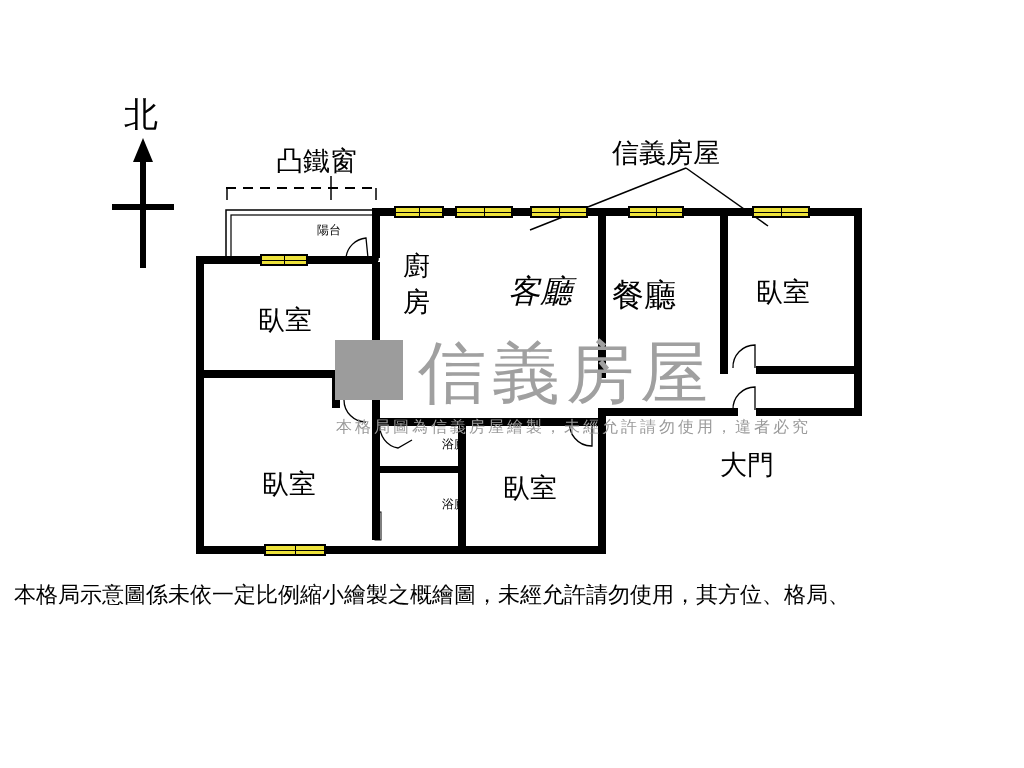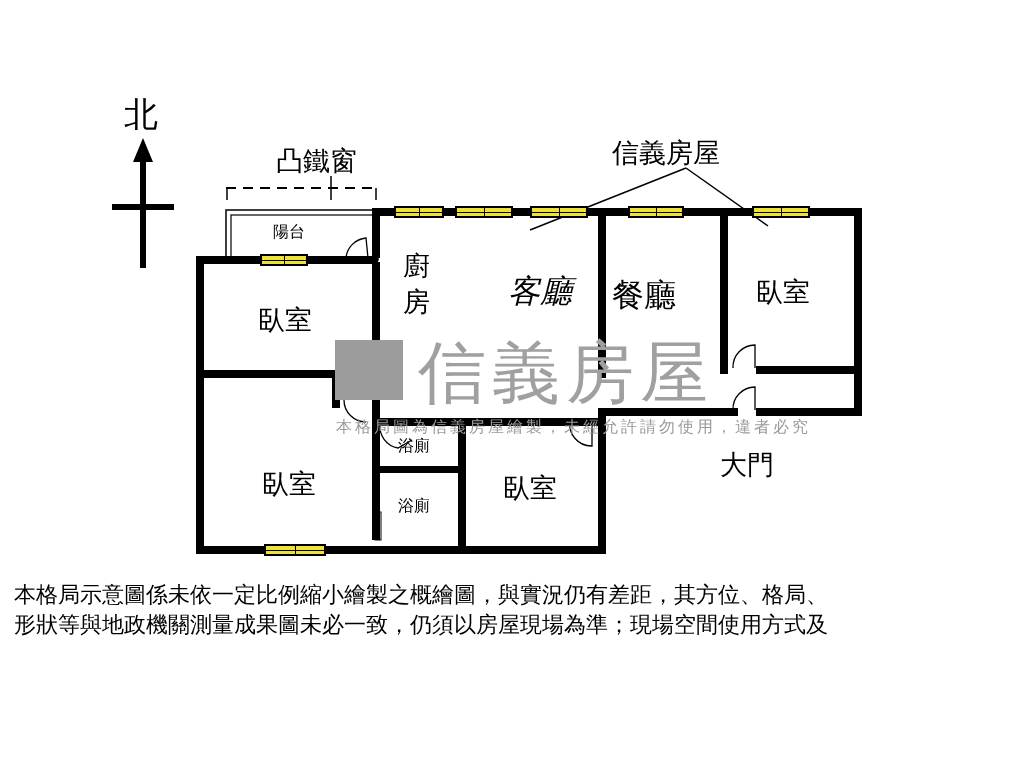--- a/index.html
+++ b/index.html
@@ -5,21 +5,21 @@
   html,body{margin:0;padding:0;background:#ffffff;}
   body{width:1024px;height:768px;position:relative;overflow:hidden;font-family:"DejaVu Serif","Liberation Serif",serif;}
   .abs{position:absolute;}
   .wall{position:absolute;background:#000;}
   .win{position:absolute;background:#ede23a;border:2px solid #000;box-sizing:border-box;}
   .win::after{content:"";position:absolute;left:50%;top:0;bottom:0;width:1px;background:#000;}
   .win::before{content:"";position:absolute;left:0;right:0;top:50%;height:1px;background:#000;}
   .label{position:absolute;color:#000;white-space:nowrap;font-family:"DejaVu Serif","Liberation Serif",serif;}
   .lbl-lg{font-size:32px;}
   .lbl-md{font-size:27px;}
-  .lbl-sm{font-size:16px;}
+  .lbl-sm{font-size:12px;margin-left:44px;}
   .note{position:absolute;left:14px;top:580px;width:1000px;font-size:22px;line-height:30px;color:#000;font-family:"DejaVu Serif","Liberation Serif",serif;}
   .note div{white-space:nowrap;}
   .wm-logo{position:absolute;left:335px;top:340px;width:68px;height:60px;background:#9c9c9c;}
   .wm-text{position:absolute;left:418px;top:328px;font-size:68px;color:#a0a0a0;font-family:"DejaVu Sans","Liberation Sans",sans-serif;letter-spacing:6px;}
   .wm-small{position:absolute;left:336px;top:417px;font-size:16px;color:#9a9a9a;font-family:Liberation Serif, serif;letter-spacing:3px;}
 </style>
 </head>
 <body>
 
 <div>
@@ -102,15 +102,14 @@
 <span class="label lbl-md" style="left:403px;top:284px;">房</span>
 <span class="label lbl-lg" style="left:508px;top:270px;font-style:italic;">客廳</span>
 <span class="label lbl-lg" style="left:612px;top:274px;">餐廳</span>
 <span class="label lbl-md" style="left:756px;top:274px;">臥室</span>
 <span class="label lbl-sm" style="left:398px;top:436px;">浴廁</span>
 <span class="label lbl-sm" style="left:398px;top:496px;">浴廁</span>
 <span class="label lbl-md" style="left:503px;top:470px;">臥室</span>
 <span class="label lbl-md" style="left:720px;top:447px;">大門</span>
 
 <div class="note">
-  <div>本格局示意圖係未依一定比例縮小繪製之概繪圖，與實況仍有差距，其方位、格局、</div>
-  <div>形狀等與地政機關測量成果圖未必一致，仍須以房屋現場為準；現場空間使用方式及</div>
+  <div>本格局示意圖係未依一定比例縮小繪製之概繪圖，未經允許請勿使用，其方位、格局、</div>
 </div>
 
 </body></html>

